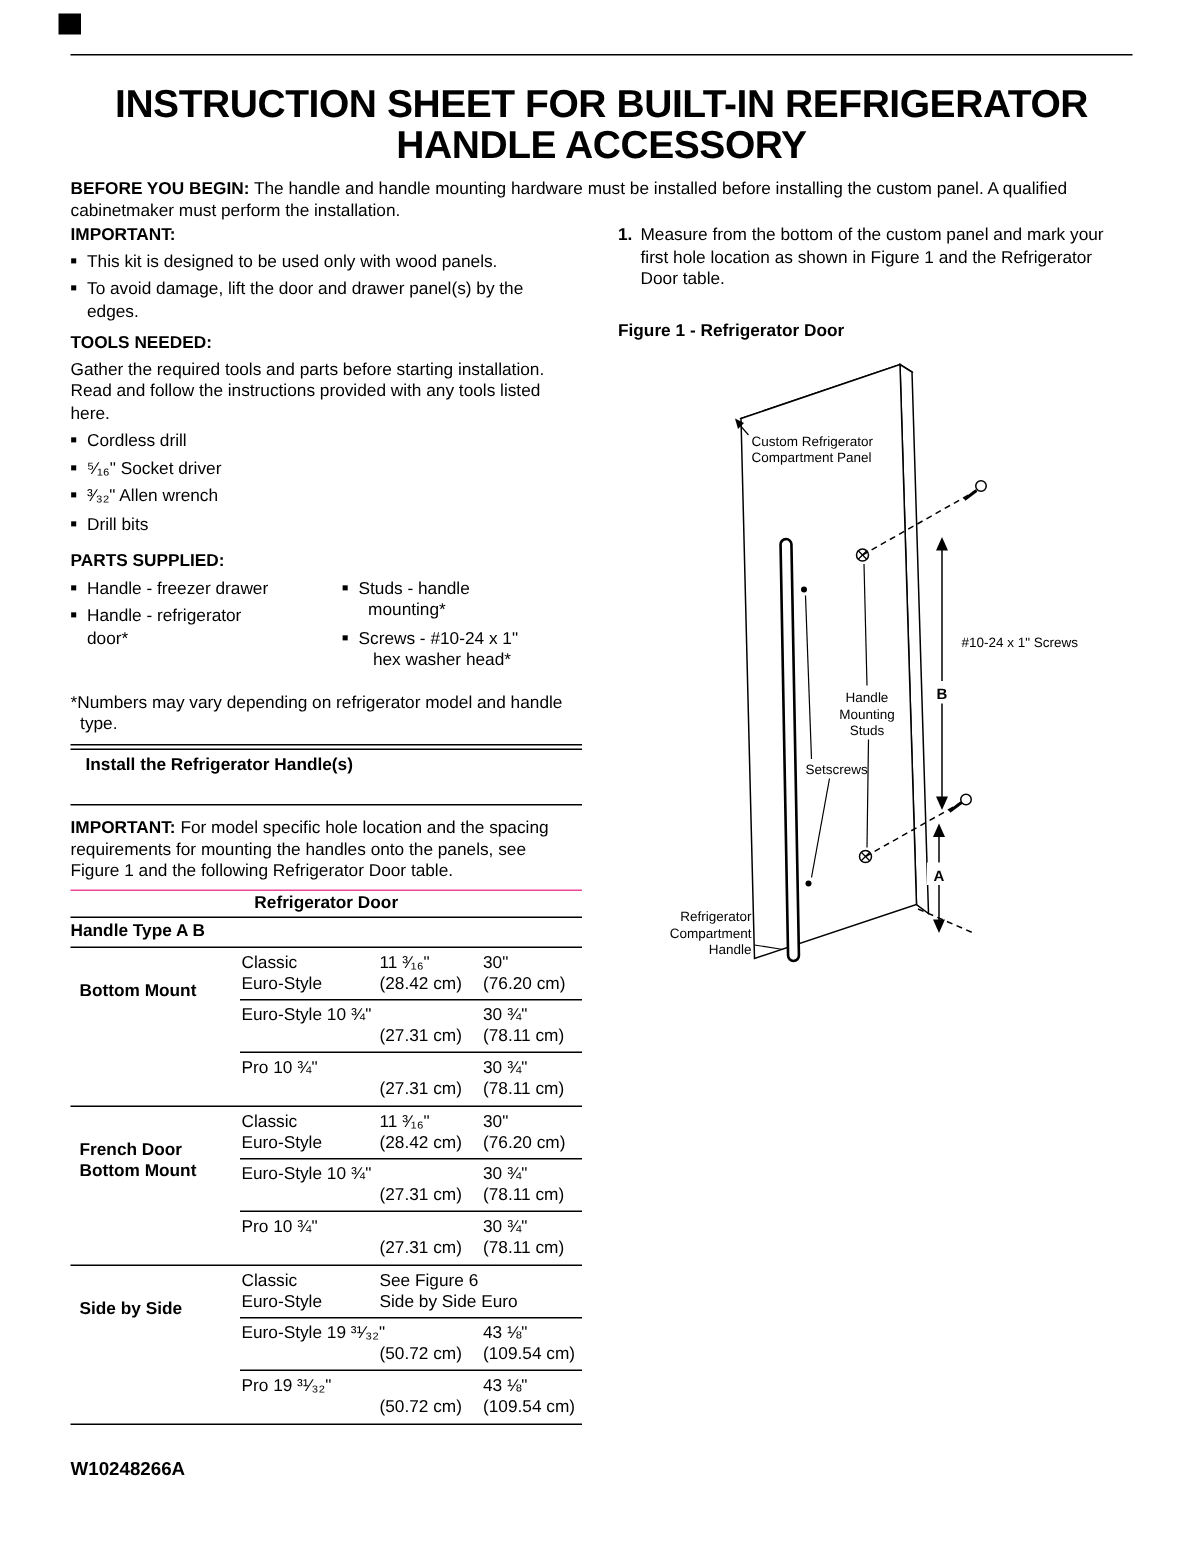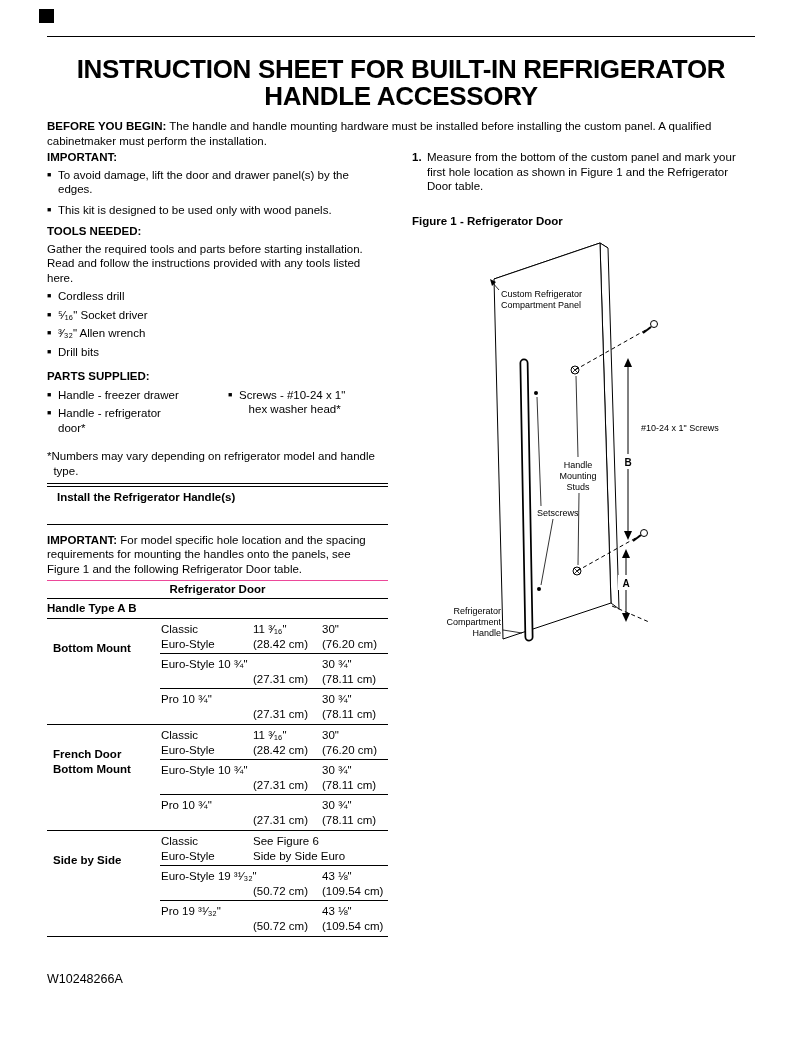--- a/index.html
+++ b/index.html
@@ -7,21 +7,21 @@
   body{font-family:"Liberation Sans","DejaVu Sans",sans-serif;color:#000}
   .page{position:relative;width:802px;height:1037px;background:#fff;overflow:hidden;font-size:11.5px;line-height:14.5px}
   b{font-weight:bold}
   .pre{white-space:pre-wrap}
   .regmark{position:absolute;left:39px;top:9px;width:15px;height:14px;background:#000}
   .toprule{position:absolute;left:47px;top:36px;width:708px;border-top:1px solid #000}
   .title{position:absolute;left:0;top:56px;width:802px;text-align:center;font-weight:bold;font-size:26px;line-height:27px;letter-spacing:-0.3px}
   .before{position:absolute;left:47px;top:119px;width:708px}
   .leftcol{position:absolute;left:47px;top:150px;width:341px}
   .rightcol{position:absolute;left:412px;top:150px;width:385px}
-  .footer{position:absolute;left:47px;top:972px;font-weight:normal;font-size:12.5px}
+  .footer{position:absolute;left:47px;top:972px;font-weight:bold;font-size:12.5px}
   .heading{font-weight:bold;margin-bottom:3px}
   .mt7{margin-top:7px}
   .bullet{display:flex;margin-bottom:4px}
   .bullet .sq{flex:none;width:11px;font-size:7px;line-height:14.5px}
   .bullet .bt{flex:1;white-space:pre-wrap}
   .para{margin-bottom:4px}
   .cols{display:flex;margin-bottom:6px}
   .cols .col1{width:181px}
   .cols .col2{flex:1}
   .footnote{margin-top:10px;white-space:pre-wrap}
@@ -61,29 +61,29 @@
     <div>HANDLE ACCESSORY</div>
   </div>
 
   <p class="before"><b>BEFORE YOU BEGIN:</b> <span class="pre">The handle and handle mounting hardware must be installed before installing the custom panel. A qualified
 cabinetmaker must perform the installation.</span></p>
 
   <div class="leftcol">
 
     <div class="heading">IMPORTANT:</div>
 
+    <div class="bullet">
+      <span class="sq">■</span>
+      <span class="bt">This kit is designed to be used only with wood panels.</span>
+    </div>
     <div class="bullet" style="margin-bottom:6px">
       <span class="sq">■</span>
       <span class="bt">To avoid damage, lift the door and drawer panel(s) by the
 edges.</span>
     </div>
-    <div class="bullet">
-      <span class="sq">■</span>
-      <span class="bt">This kit is designed to be used only with wood panels.</span>
-    </div>
 
     <div class="heading mt7">TOOLS NEEDED:</div>
     <p class="para pre">Gather the required tools and parts before starting installation.
 Read and follow the instructions provided with any tools listed
 here.</p>
 
     <div class="cols">
       <div class="col1">
         <div class="bullet">
             <span class="sq">■</span>
@@ -112,20 +112,25 @@
             <span class="sq">■</span>
             <span class="bt">Handle - freezer drawer</span>
           </div>
         <div class="bullet">
             <span class="sq">■</span>
             <span class="bt">Handle - refrigerator
 door*</span>
           </div>
       </div>
       <div class="col2">
+        <div class="bullet">
+            <span class="sq">■</span>
+            <span class="bt">Studs - handle
+  mounting*</span>
+          </div>
         <div class="bullet">
             <span class="sq">■</span>
             <span class="bt">Screws - #10-24 x 1"
    hex washer head*</span>
           </div>
       </div>
     </div>
 
     <div class="footnote">*Numbers may vary depending on refrigerator model and handle
   type.</div>

